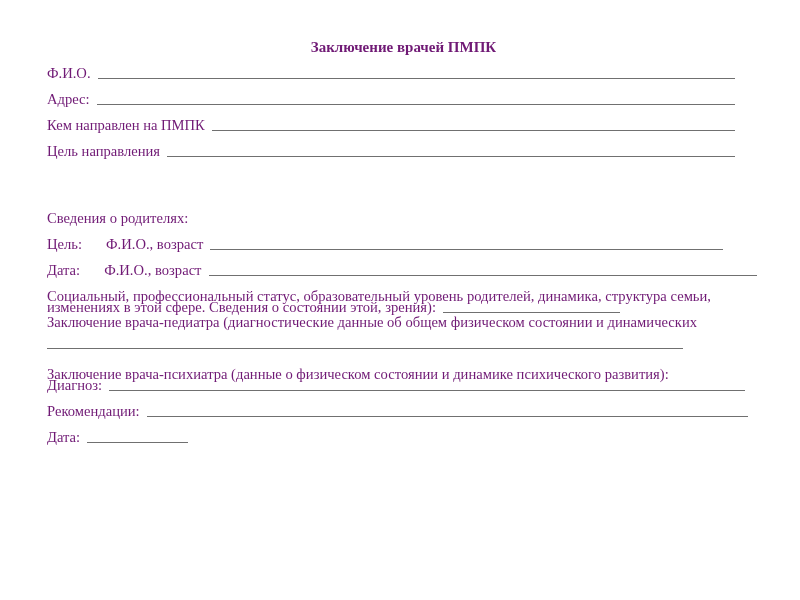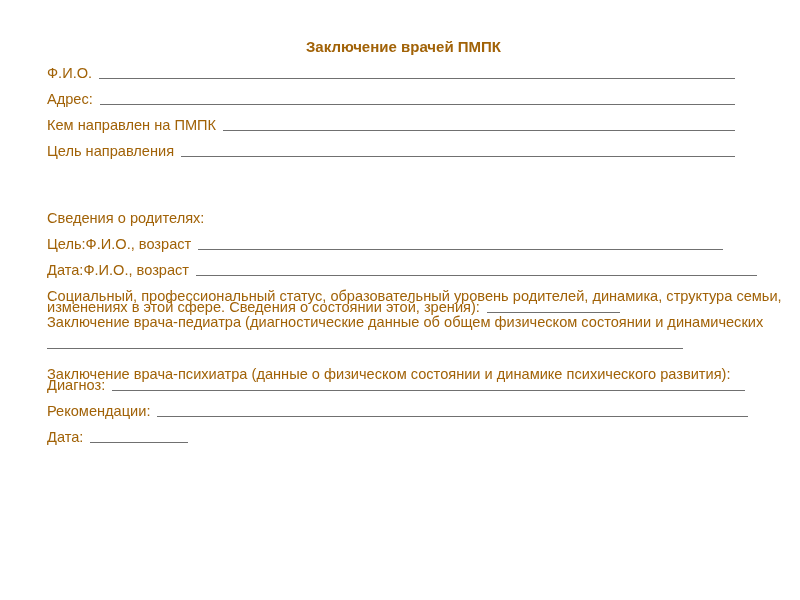--- a/index.html
+++ b/index.html
@@ -2,23 +2,23 @@
 <html><head>
 <meta charset="utf-8">
 <style>
   html, body { margin: 0; padding: 0; background: #ffffff; }
   .page {
     position: relative;
     width: 800px;
     height: 600px;
     background: #ffffff;
     overflow: hidden;
-    font-family: Liberation Sans, sans-serif;
+    font-family: Liberation Serif, serif;
     font-size: 14.6px;
-    color: #a16207;
+    color: #701a75;
   }
   .content {
     position: absolute;
     left: 47px;
     top: 34px;
     right: 40px;
   }
   .title-row {
     height: 26px;
     line-height: 26px;
@@ -29,21 +29,21 @@
   }
   .row {
     display: flex;
     align-items: baseline;
     height: 26px;
     line-height: 26px;
     white-space: nowrap;
   }
   .lbl { flex: 0 0 auto; margin-right: 7px; }
   .lbl.no-gap { margin-right: 0; margin-top: 41px; }
-  .sub { flex: 0 0 auto; margin-left: 0; margin-right: 7px; text-align: center; }
+  .sub { flex: 0 0 auto; margin-left: 24px; margin-right: 7px; text-align: center; }
   .fill {
     flex: 1 1 auto;
     min-width: 0;
     height: 1px;
     border-bottom: 1px solid #707070;
     transform: translateY(1px);
   }
 </style>
 </head>
 <body>

